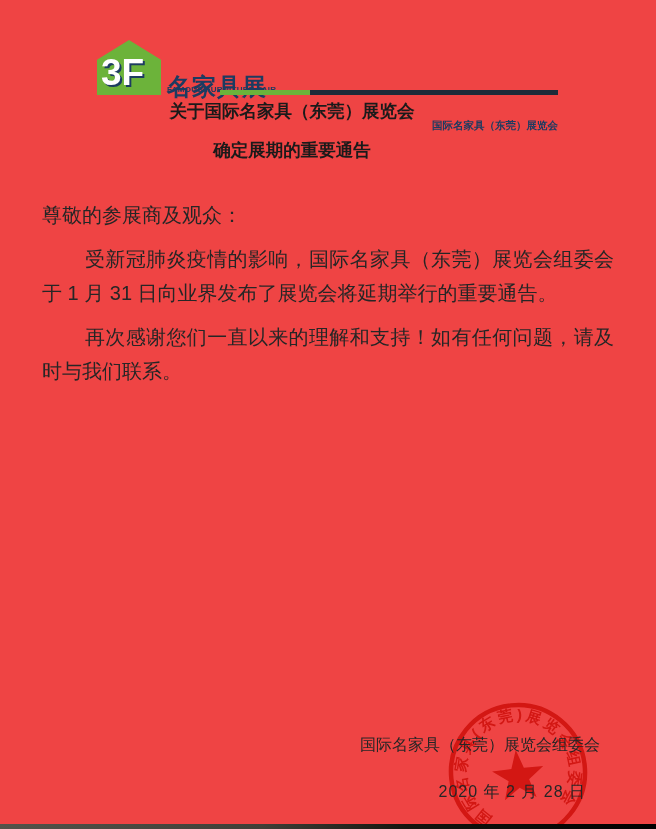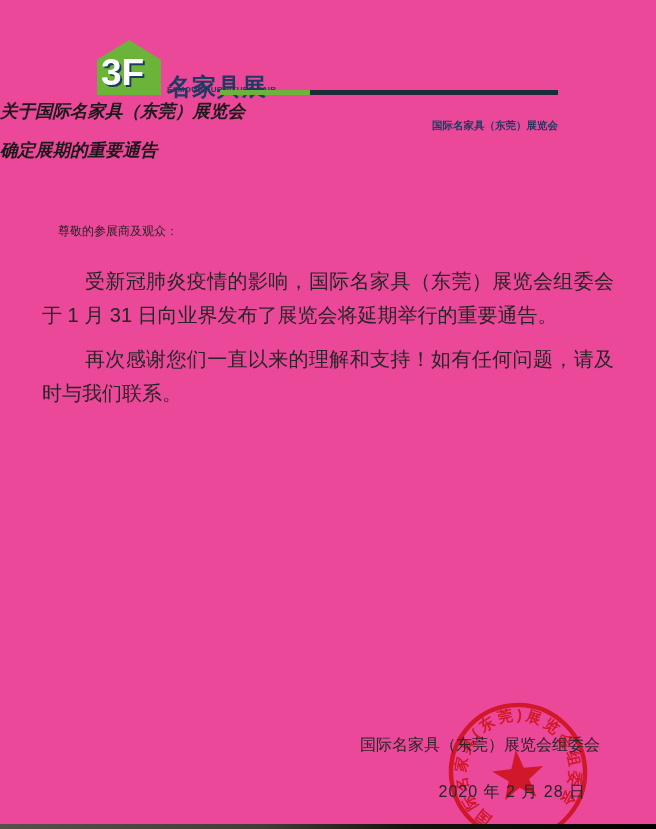--- a/index.html
+++ b/index.html
@@ -1,17 +1,17 @@
 <!DOCTYPE html>
 <html><head>
 <meta charset="utf-8">
 <style>
   html,body{margin:0;padding:0;background:#888;}
   .page{
-    position:relative;width:656px;height:829px;background:#ec4899;
+    position:relative;width:656px;height:829px;background:#ef4444;
     margin:0 auto;overflow:hidden;
     font-family:"Liberation Sans","DejaVu Sans",sans-serif;
     color:#262626;
   }
   
   .logo-house{
     position:absolute;left:97px;top:40px;width:64px;height:55px;
     clip-path:polygon(50% 0%,100% 36%,100% 100%,0% 100%,0% 36%);
   }
   .logo-3f{
@@ -27,25 +27,25 @@
     position:absolute;left:167px;top:85px;
     font-size:8px;font-weight:bold;letter-spacing:0.3px;
   }
   .header-right-title{
     position:absolute;right:98px;top:71px;
     font-size:10.5px;font-weight:bold;margin-top:48px;
   }
   .header-bar-green{position:absolute;left:220px;top:90px;width:90px;height:5px;}
   .header-bar-navy{position:absolute;left:310px;top:90px;width:248px;height:5px;}
   
-  .doc-titles{position:absolute;left:0;top:100px;width:584px;font-style:italic;}
+  .doc-titles{position:absolute;left:0;top:100px;width:584px;text-align:center;}
   .doc-title{font-size:17.5px;font-weight:bold;color:#1a1a1a;margin:0 0 17px 0;line-height:22px;}
   
   .content{position:absolute;left:42px;top:198px;width:572px;}
-  .salutation{font-size:12px;line-height:34px;margin:16px;}
+  .salutation{font-size:20px;line-height:34px;margin:0;}
   .content p.para{
     font-size:20px;line-height:34px;margin:10px 0 0 0;
     text-indent:2.15em;text-align:justify;
   }
   
   .sign-org{position:absolute;top:735px;right:56px;font-size:16px;z-index:2;}
   .sign-date{position:absolute;top:782px;right:70px;font-size:16px;letter-spacing:1px;z-index:2;}
   
   .seal{
     position:absolute;left:443px;top:697px;width:150px;height:150px;

